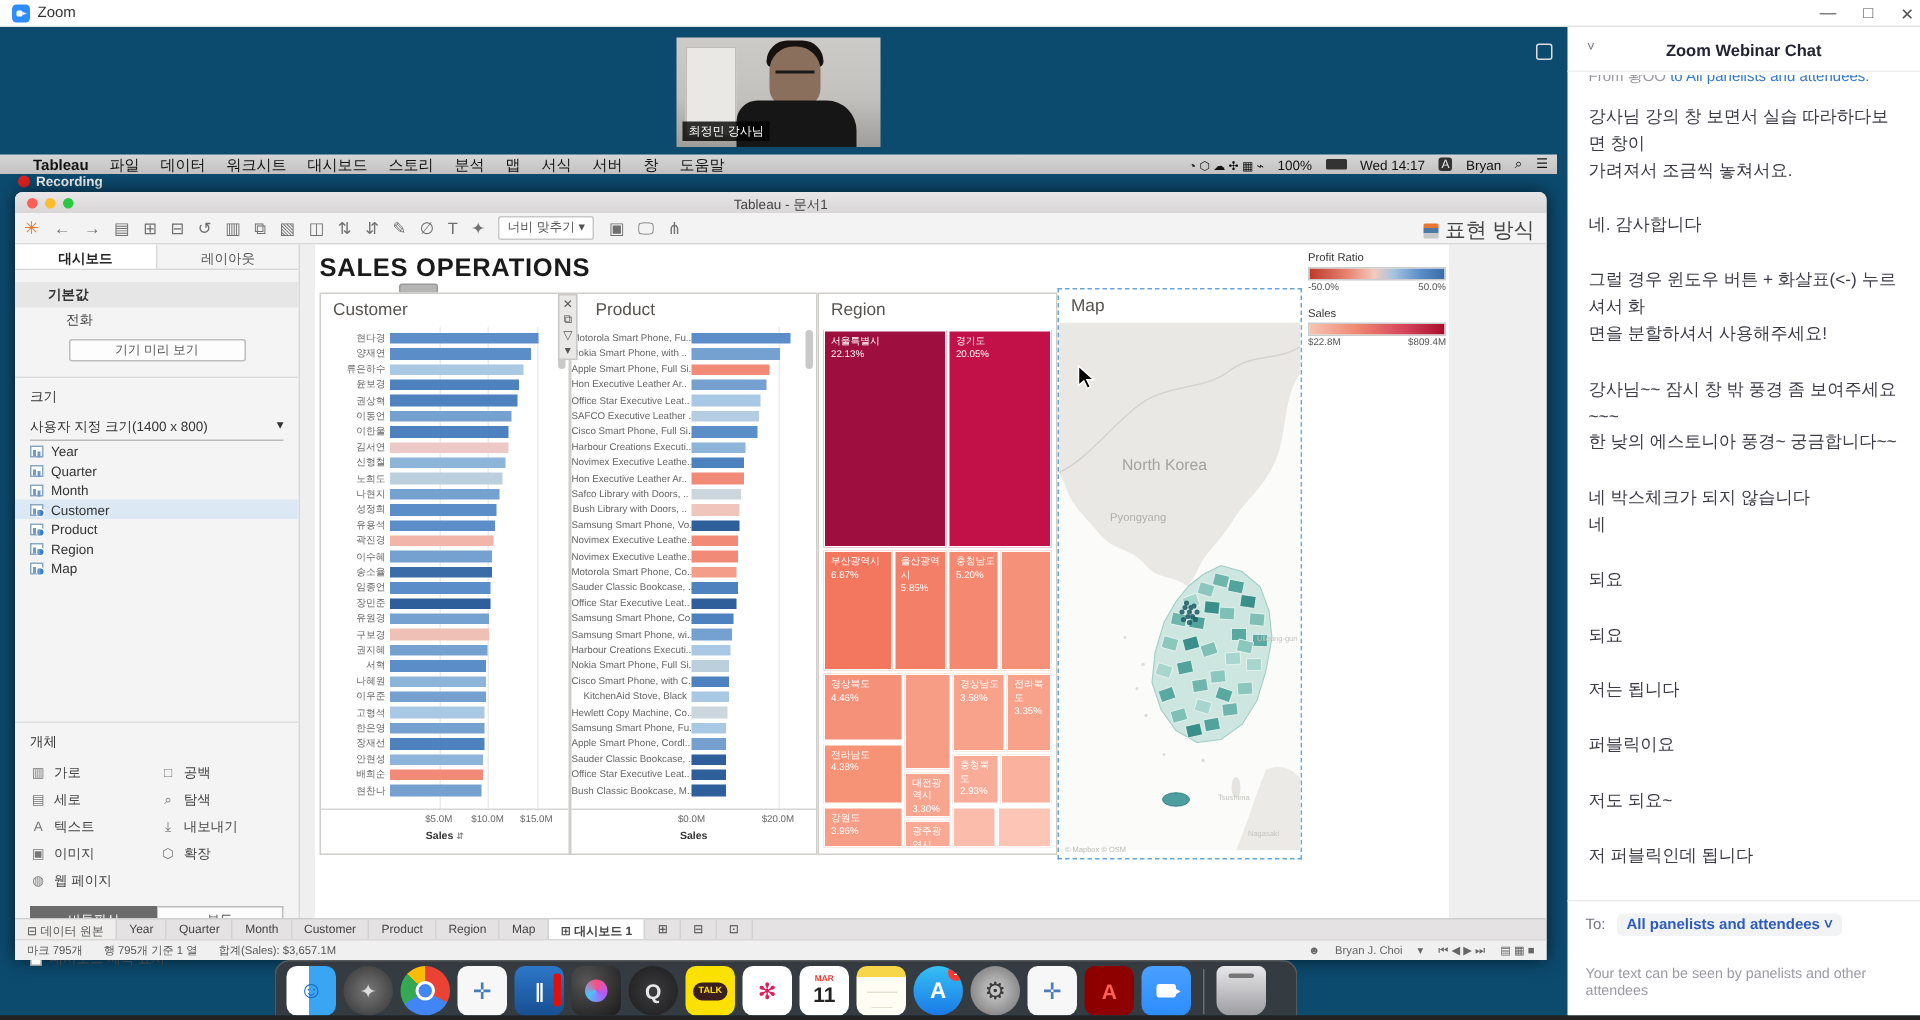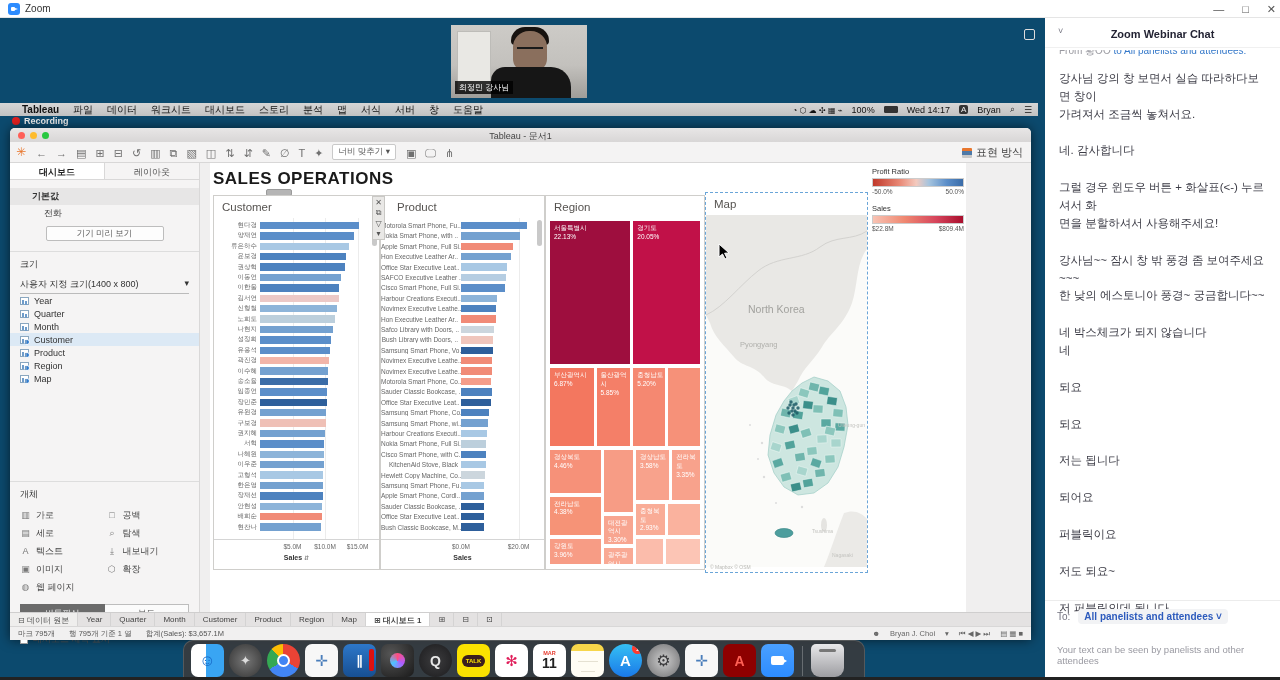--- a/index.html
+++ b/index.html
@@ -36,21 +36,21 @@
   
   .twin{position:absolute;left:10px;top:128px;width:1021px;height:512px;background:#eceaea;border-radius:5px 5px 0 0;box-shadow:0 0 12px rgba(0,0,0,.6);}
   .ttb{position:absolute;left:0;top:0;width:100%;height:14px;background:linear-gradient(#e8e6e6,#d8d6d6);border-radius:5px 5px 0 0;}
   .lights{position:absolute;left:8px;top:3.5px;display:flex;gap:5px;}
   .lights i{width:7px;height:7px;border-radius:50%;display:block;}
   .ttb .name{position:absolute;left:0;right:0;top:2px;text-align:center;font-size:9px;color:#444;}
   .toolbar{position:absolute;left:0;top:14px;width:100%;height:21px;background:#f4f3f3;border-bottom:1px solid #d8d7d7;display:flex;align-items:center;padding:0 6px;color:#6c6c6c;}
   .toolbar .tico{font-size:11px;margin-right:9px;color:#707070;}
   .toolbar .logo{color:#e8762d;font-size:12px;margin-right:10px;}
   .fitdd{border:1px solid #c9c9c9;background:#fff;font-size:8.5px;color:#555;padding:1px 5px;border-radius:2px;margin-right:10px;white-space:nowrap;}
-  .showme{position:absolute;right:8px;top:3px;display:flex;align-items:center;gap:4px;font-size:11px;color:#444;}
+  .showme{position:absolute;right:8px;top:3px;display:flex;align-items:center;gap:4px;font-size:14px;color:#444;}
   .showme .smico{width:10px;height:10px;background:linear-gradient(180deg,#e8762d 33%,#4e79a7 33%,#4e79a7 66%,#c8c8c8 66%);border-radius:1px;}
   
   .sbar{position:absolute;left:0;top:35px;width:190px;bottom:28px;background:#f5f4f4;border-right:1px solid #d9d8d8;font-size:9px;color:#333;}
   .sbtabs{display:flex;border-bottom:1px solid #d9d8d8;height:17px;}
   .sbtabs div{flex:1;text-align:center;padding-top:3px;font-size:9px;color:#555;}
   .sbtabs .on{background:#fff;border-right:1px solid #d9d8d8;font-weight:bold;color:#222;}
   .defrow{margin:8px 0 0 0;padding:2px 0 2px 22px;background:#e7e6e6;font-weight:bold;}
   .phonerow{padding:2px 0 2px 34px;color:#444;}
   .devbtn{display:block;margin:4px auto 0;width:118px;height:15px;border:1px solid #bdbdbd;background:#fdfdfd;font-size:8.5px;color:#555;text-align:center;line-height:13px;border-radius:2px;}
   .sec{border-top:1px solid #ddd;margin-top:10px;padding:6px 10px 0;}
@@ -768,21 +768,20 @@
         <div class="msg">네. 감사합니다</div>
         <div class="msg">그럴 경우 윈도우 버튼 + 화살표(&lt;-) 누르셔서 화
 면을 분할하셔서 사용해주세요!</div>
         <div class="msg">강사님~~ 잠시 창 밖 풍경 좀 보여주세요~~~
 한 낮의 에스토니아 풍경~ 궁금합니다~~</div>
         <div class="msg">네 박스체크가 되지 않습니다
 네</div>
         <div class="msg">되요</div>
         <div class="msg">되요</div>
         <div class="msg">저는 됩니다</div>
-        <div class="msg">되어요</div>
         <div class="msg">퍼블릭이요</div>
         <div class="msg">저도 되요~</div>
         <div class="msg">저 퍼블릭인데 됩니다</div>
       </div>
     <div class="chatfoot">
       <div class="torow">
         <span>To:</span>
         <span class="pill"><span>All panelists and attendees</span> <span>˅</span></span>
       </div>
       <div class="notice">Your text can be seen by panelists and other attendees</div>

